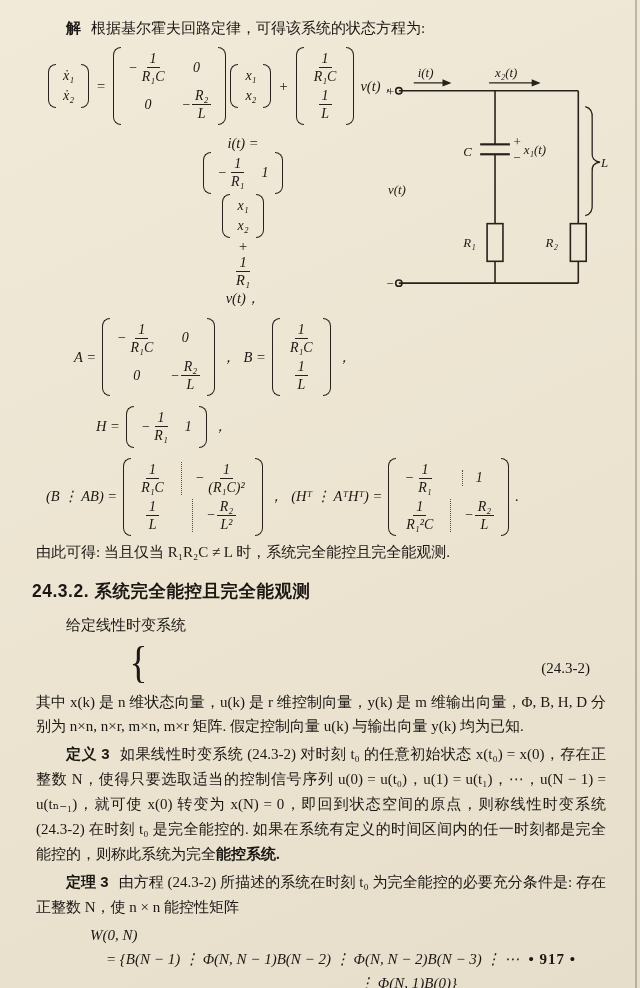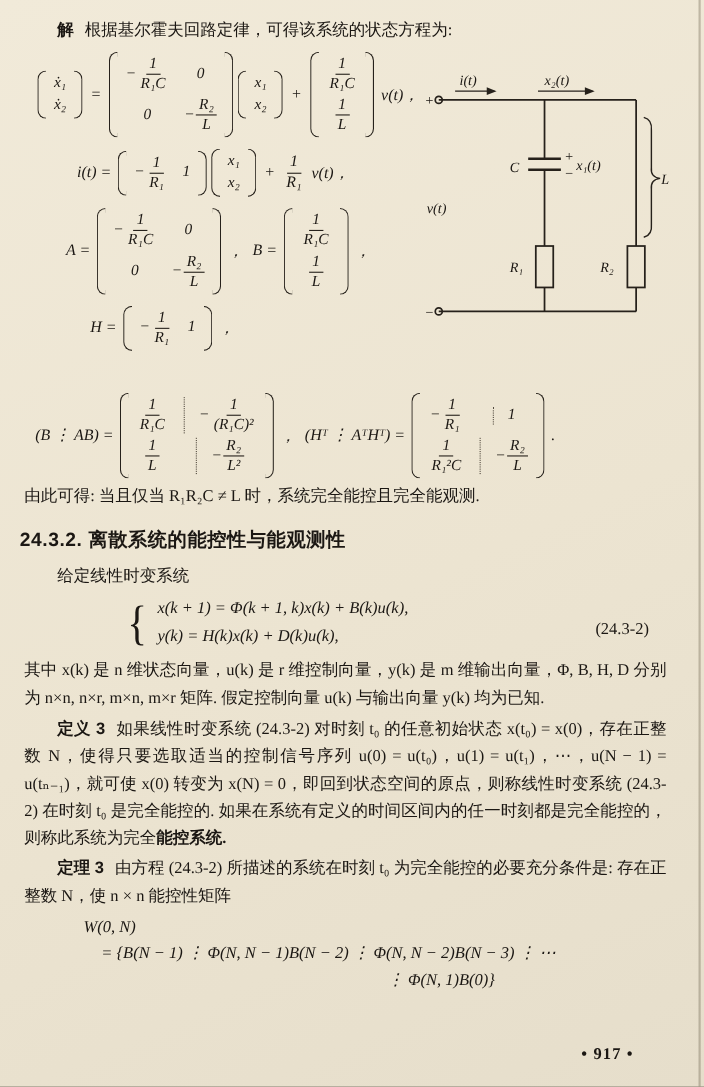--- a/index.html
+++ b/index.html
@@ -1,20 +1,20 @@
 <!DOCTYPE html>
 <html><head>
 <meta charset="utf-8">
 <style>
   html,body{margin:0;padding:0;background:#6b655a;}
   .page{
     position:relative;width:640px;height:988px;overflow:hidden;box-sizing:border-box;
     background:linear-gradient(155deg,#f1ead9 0%,#ece4d1 55%,#e6decb 100%);
     color:#1b1713;font-family:"Liberation Serif","DejaVu Serif",serif;
-    padding:16px 34px 0 22px;
+    padding:16px 34px 0 36px;
   }
   .page::after{content:"";position:absolute;right:3px;top:0;bottom:0;width:2px;background:rgba(70,58,36,.28);}
   .para{margin:0 0 3px 0;font-size:15px;line-height:1.66;text-align:justify;}
   .indent{text-indent:2em;}
   .lead{font-family:"Liberation Sans","DejaVu Sans",sans-serif;font-weight:700;margin-right:10px;font-style:normal;}
   .heading{font-family:"Liberation Sans","DejaVu Sans",sans-serif;font-size:17.5px;font-weight:700;margin:14px 0 10px -4px;letter-spacing:.5px;}
   
   .top-area{position:relative;min-height:302px;}
   .eq-col{width:382px;}
   .eqline{display:flex;align-items:center;font-size:14.5px;font-style:italic;margin:6px 0 10px 10px;white-space:nowrap;}
@@ -26,21 +26,21 @@
   .pr{border-right:1.5px solid #26211b;border-top:1.5px solid #26211b;border-bottom:1.5px solid #26211b;border-radius:0 10px 10px 0;}
   .mgrid{display:grid;gap:4px 14px;padding:4px 7px;align-items:center;justify-items:center;font-size:14px;}
   .mgrid.split > .cell:nth-child(even){border-left:1.3px dotted #544c40;padding-left:13px;}
   .cell{display:inline-flex;align-items:center;white-space:nowrap;}
   .sign{margin-right:1px;}
   .fracbox{display:inline-flex;flex-direction:column;align-items:center;}
   .fnum{border-bottom:1.3px solid #26211b;padding:0 3px 1px;line-height:1.08;text-align:center;}
   .fden{padding:1px 3px 0;line-height:1.08;text-align:center;}
   .frac{display:inline-flex;align-items:center;vertical-align:middle;margin:0 2px;}
   .ind2{margin-left:34px;}
-  .ind3{margin-left:44px;}
+  .ind3{margin-left:32px;flex-direction:column;}
   .ind4{margin-left:56px;}
   .eq5{margin:8px 0 4px 6px;}
   
   .figure{position:absolute;top:-2px;right:-8px;width:230px;}
   .figure svg{display:block;}
   .figure text{font-family:"Liberation Serif","DejaVu Serif",serif;font-style:italic;font-size:13px;fill:#1b1713;}
   .fig-caption{text-align:center;font-size:14.5px;margin-top:2px;font-weight:700;font-family:"Liberation Sans","DejaVu Sans",sans-serif;}
   
   .system{display:flex;align-items:center;margin:4px 0 6px 92px;font-size:15px;font-style:italic;}
   .brace{font-size:44px;font-weight:300;line-height:.95;margin-right:8px;font-style:normal;transform:scaleX(.85);}
@@ -357,30 +357,26 @@
             </span>
           </span>
         </span>
         <span class="paren pr"></span>
       </span>
     <span class="mtext">.</span>
   </div>
 
   <p class="para"><span>由此可得: 当且仅当 R₁R₂C ≠ L 时，系统完全能控且完全能观测.</span></p>
 
-  <h2 class="heading">24.3.2. 离散系统的能控性与能观测性</h2>
+  <h2 class="heading">24.3.2. 系统完全能控且完全能观测</h2>
 
   <p class="para indent"><span>给定线性时变系统</span></p>
 
   <div class="system">
     <span class="brace">{</span>
-    <div class="sys-lines">
-      <div>x(k + 1) = Φ(k + 1, k)x(k) + B(k)u(k),</div>
-      <div>y(k) = H(k)x(k) + D(k)u(k),</div>
-    </div>
     <span class="tag">(24.3-2)</span>
   </div>
 
   <p class="para"><span>其中 x(k) 是 n 维状态向量，u(k) 是 r 维控制向量，y(k) 是 m 维输出向量，Φ, B, H, D 分别为 n×n, n×r, m×n, m×r 矩阵. 假定控制向量 u(k) 与输出向量 y(k) 均为已知.</span></p>
 
   <p class="para indent">
     <b class="lead">定义 3</b><span>如果线性时变系统 (24.3-2) 对时刻 t₀ 的任意初始状态 x(t₀) = x(0)，存在正整数 N，使得只要选取适当的控制信号序列 u(0) = u(t₀)，u(1) = u(t₁)，⋯，u(N − 1) = u(tₙ₋₁)，就可使 x(0) 转变为 x(N) = 0，即回到状态空间的原点，则称线性时变系统 (24.3-2) 在时刻 t₀ 是完全能控的. 如果在系统有定义的时间区间内的任一时刻都是完全能控的，则称此系统为完全</span><b>能控系统.</b>
   </p>
 
   <p class="para indent">

